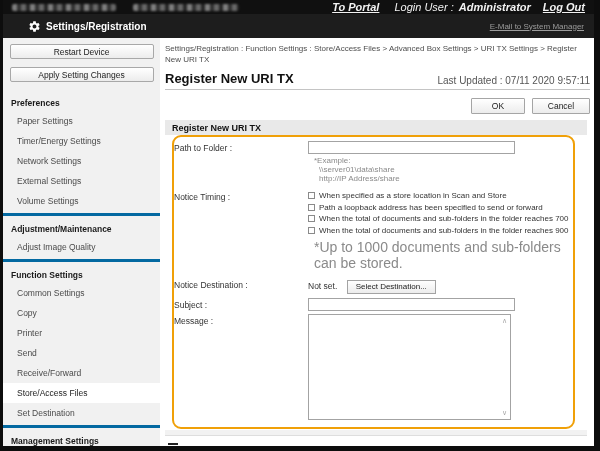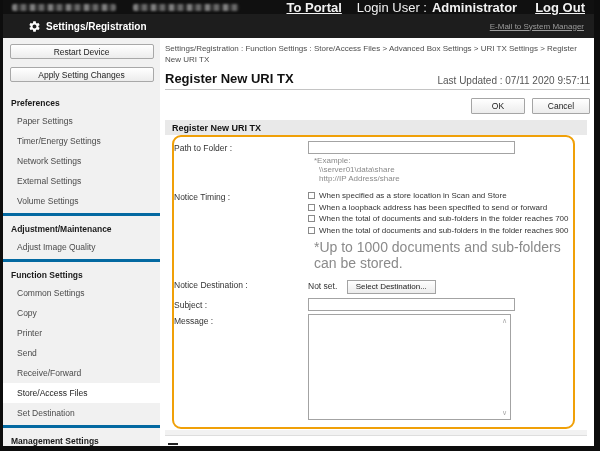--- a/index.html
+++ b/index.html
@@ -7,24 +7,24 @@
   .frame { position:relative; width:600px; height:451px; background:#fff;
            border-left:3px solid #0d0d0d; border-right:6px solid #0d0d0d; border-bottom:5px solid #0d0d0d; overflow:hidden; }
 
   
   .topbar { height:14px; background:#101010; display:flex; align-items:center; padding:0 9px 0 5px; }
   .blob { height:7px; border-radius:2px; filter:blur(1.2px); opacity:.8;
           background:repeating-linear-gradient(90deg,#9a9a9a 0 5px,#3a3a3a 5px 9px,#7d7d7d 9px 14px,#2c2c2c 14px 18px); }
   .blob1 { width:104px; margin-left:4px; }
   .blob2 { width:106px; margin-left:17px; }
   .topbar .grow { flex:1; }
-  .topbar span, .topbar a { color:#f2f2f2; font-size:13px; white-space:nowrap; }
+  .topbar span, .topbar a { color:#f2f2f2; font-size:11px; white-space:nowrap;font-style:italic; }
   .top-link { font-weight:bold; text-decoration:underline; cursor:pointer; }
   .login-label { margin:0 5px 0 15px; color:#e8e8e8; }
-  .login-user { font-weight:bold; margin-right:18px;text-align:center; }
+  .login-user { font-weight:bold; margin-right:12px;text-align:center; }
 
   .appbar { height:24px; background:#1d1d1d; display:flex; align-items:center; padding:0 10px 0 25px; }
   .gear { width:13px; height:13px; margin-right:5px; flex-shrink:0; }
   .app-title { color:#fff; font-weight:bold; font-size:10px; flex:1; }
   .email-link { color:#9c9c9c; font-size:8px; text-decoration:underline; cursor:pointer; }
 
   
   .cols { display:flex; height:408px; }
   .sidebar { width:157px; background:#f1f1f1; padding-top:6px; flex-shrink:0; overflow:hidden; font-size:8.5px; }
   .side-btn { display:block; width:144px; height:15px; margin:0 auto 8px auto; font-family:"Liberation Sans",sans-serif;
@@ -166,21 +166,21 @@
 
         <div class="row mt7">
           <div class="lbl">Notice Timing :</div>
           <div class="val">
             <div class="cbrow">
               <span class="cb"></span>
               <span class="cbl">When specified as a store location in Scan and Store</span>
             </div>
             <div class="cbrow">
               <span class="cb"></span>
-              <span class="cbl">When a loopback address has been specified to send or forward</span>
+              <span class="cbl">Path a loopback address has been specified to send or forward</span>
             </div>
             <div class="cbrow">
               <span class="cb"></span>
               <span class="cbl">When the total of documents and sub-folders in the folder reaches 700</span>
             </div>
             <div class="cbrow">
               <span class="cb"></span>
               <span class="cbl">When the total of documents and sub-folders in the folder reaches 900</span>
             </div>
             <div class="note">*Up to 1000 documents and sub-folders can be stored.</div>

